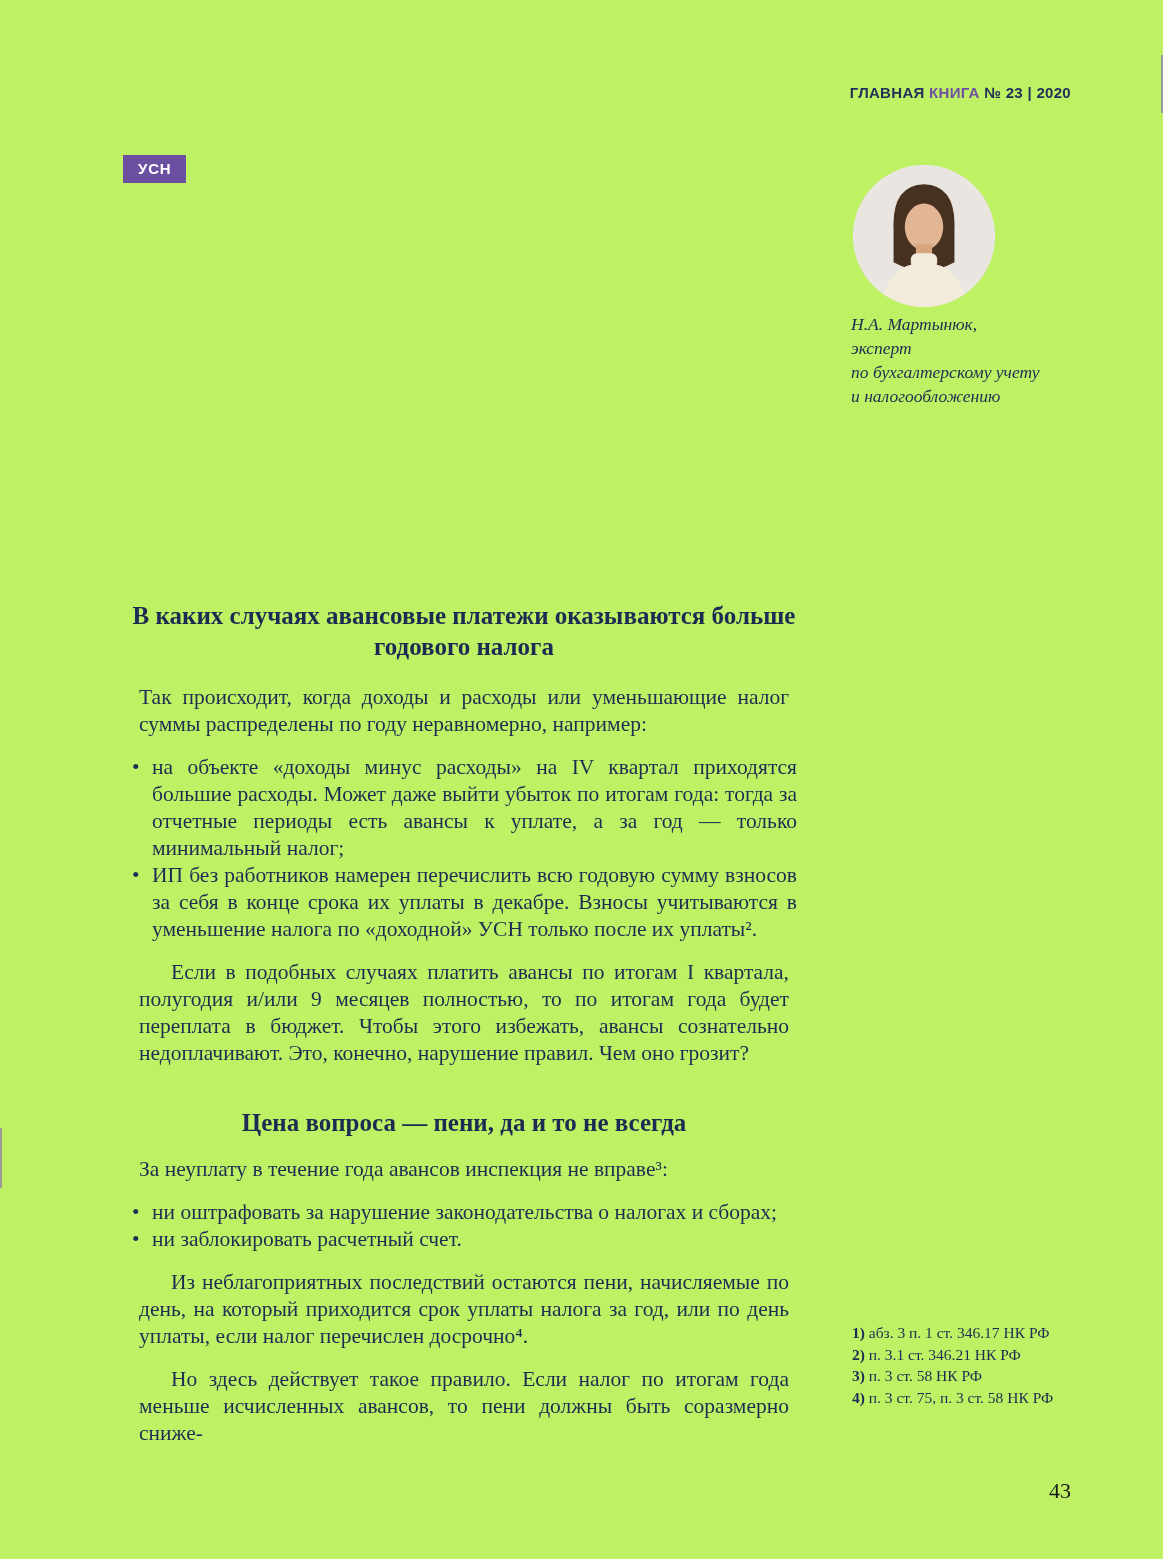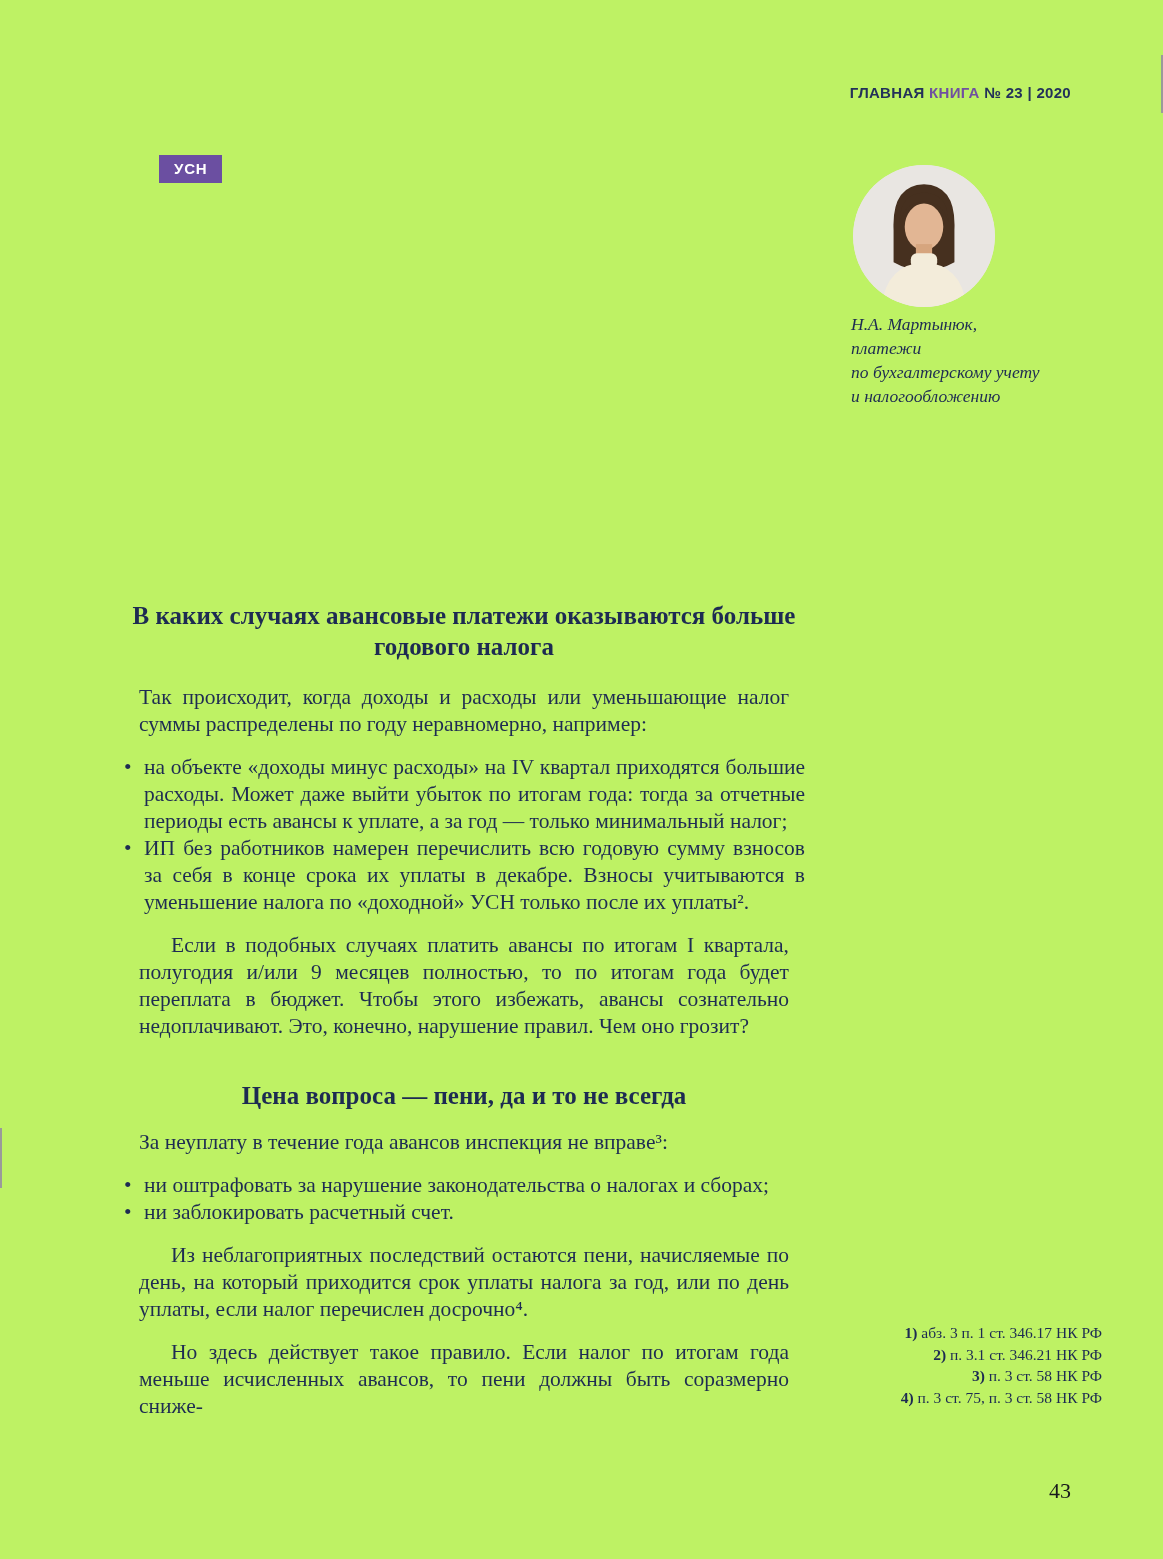--- a/index.html
+++ b/index.html
@@ -27,21 +27,20 @@
   }
   .mh-purple { color: #7050a0; }
 
   
   .badge {
     position: absolute; top: 155px; left: 123px;
     background: #6b4fa1; color: #ffffff;
     font-family: "Liberation Sans", sans-serif;
     font-weight: 700; font-size: 15px; letter-spacing: .8px;
     padding: 5px 15px 6px;
-    margin-left: 36px;
   }
 
   
   .lead {
     position: absolute; top: 190px; left: 123px; width: 676px;
     font-size: 22px; line-height: 27.5px; font-weight: 700;
     color: #1d2b52;
   }
 
   
@@ -68,29 +67,29 @@
     position: absolute; top: 600px; left: 123px; width: 682px;
     font-size: 21.5px; line-height: 27px; text-align: justify;
   }
   .shead {
     margin: 0 0 22px; font-size: 25px; line-height: 31px;
     font-weight: 700; color: #1d2b52; text-align: center;
   }
   .shead2 { margin-top: 40px; margin-bottom: 18px; }
   .para { margin: 16px; }
   .indent { text-indent: 32px; }
-  .bullets { list-style: none; margin: 0; padding: 0; }
+  .bullets { list-style: none; margin: 8px; padding: 0; }
   .bullets li { position: relative; padding-left: 21px; }
   .bullets li::before { content: "\2022"; position: absolute; left: 1px; }
 
   
   .footnotes {
     position: absolute; top: 1322px; left: 852px; width: 250px;
     font-size: 15.5px; line-height: 21.5px; color: #1d2b52;
-    text-align: right;
+    text-align: left;
   }
   .fn-num { font-weight: 700; }
 
   
   .page-number {
     position: absolute; top: 1478px; right: 92px;
     font-size: 22px; color: #17181c;
   }
 </style>
 </head>
@@ -120,21 +119,21 @@
         <path d="M46 56 Q46 28 70 27 Q94 28 94 56 Q88 36 70 36 Q52 36 46 56 Z" fill="#46301f"></path>
         <rect x="62" y="78" width="16" height="18" fill="#d6a57e"></rect>
         <path d="M28 140 Q33 98 70 96 Q107 98 112 140 Z" fill="#f3ecda"></path>
         <rect x="57" y="87" width="26" height="15" rx="6" fill="#f3ecda"></rect>
       </g>
     </svg>
   </div>
 
   <div class="author-caption">
     <div>Н.А. Мартынюк,</div>
-    <div>платежи</div>
+    <div>эксперт</div>
     <div>по бухгалтерскому учету</div>
     <div>и налогообложению</div>
   </div>
 
 
   <section class="content">
 
     <h2 class="shead">В каких случаях авансовые платежи оказываются больше годового налога</h2>
     <p class="para">Так происходит, когда доходы и расходы или уменьшающие налог суммы распределены по году неравномерно, например:</p>
     <ul class="bullets">

